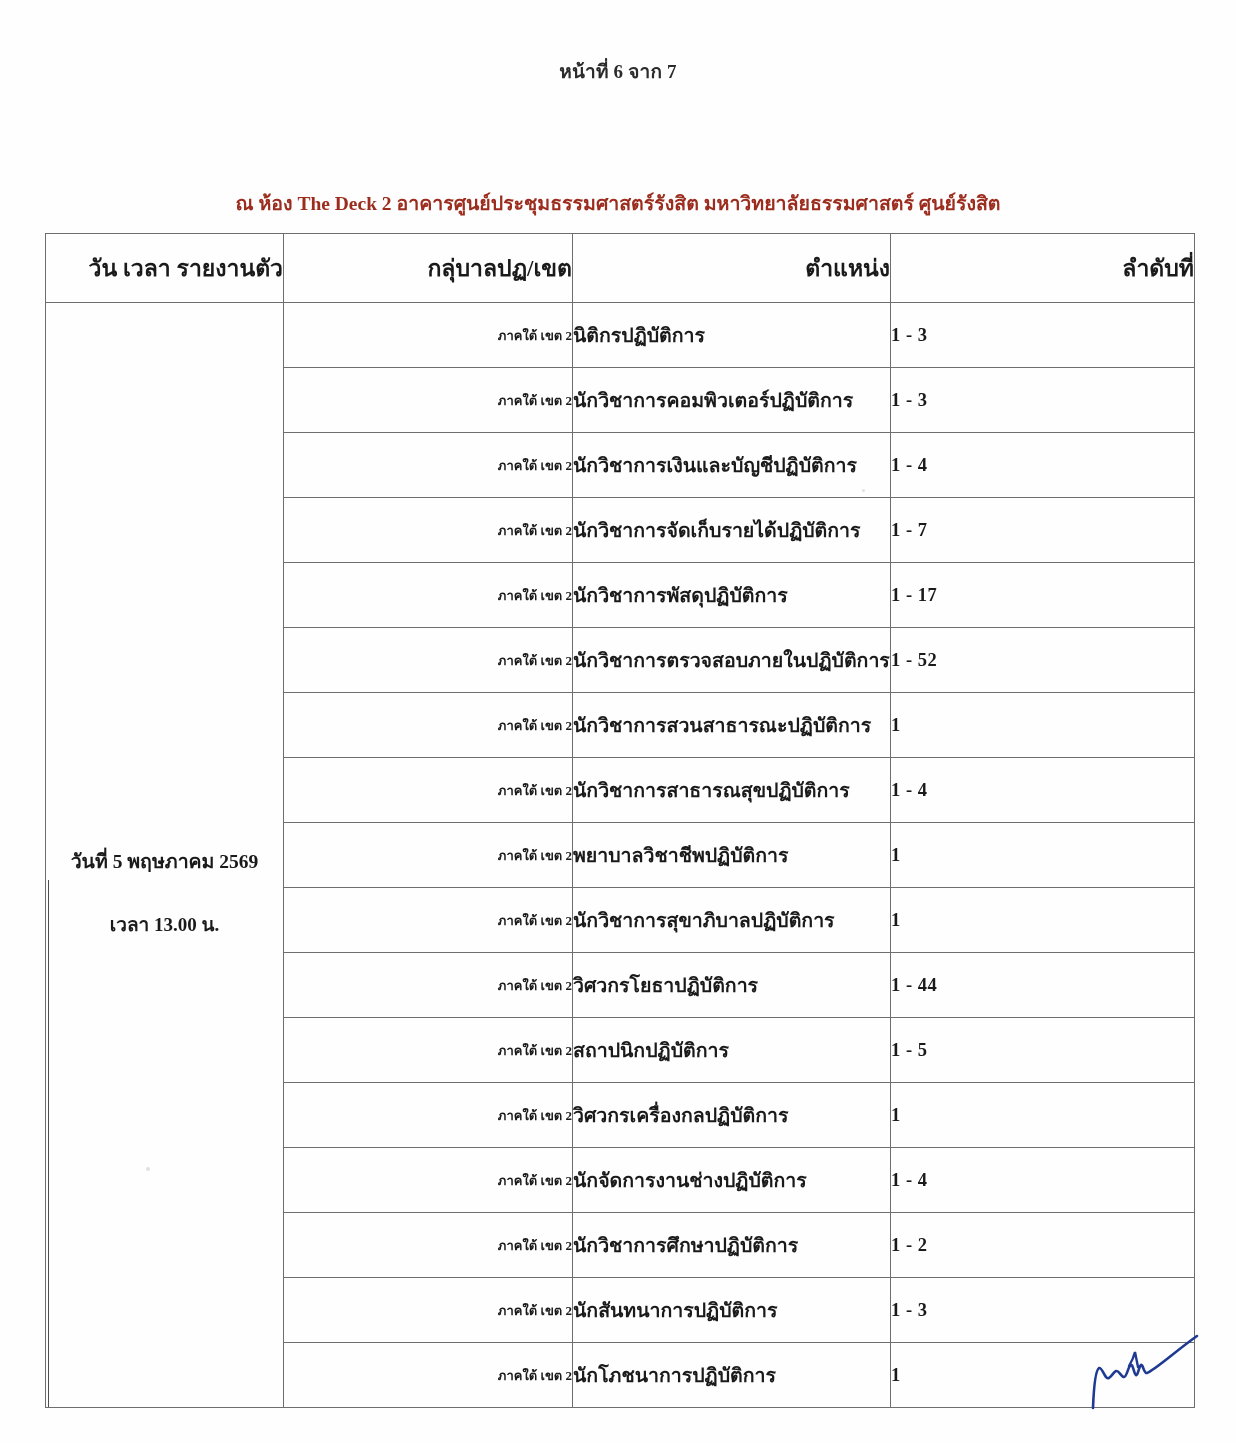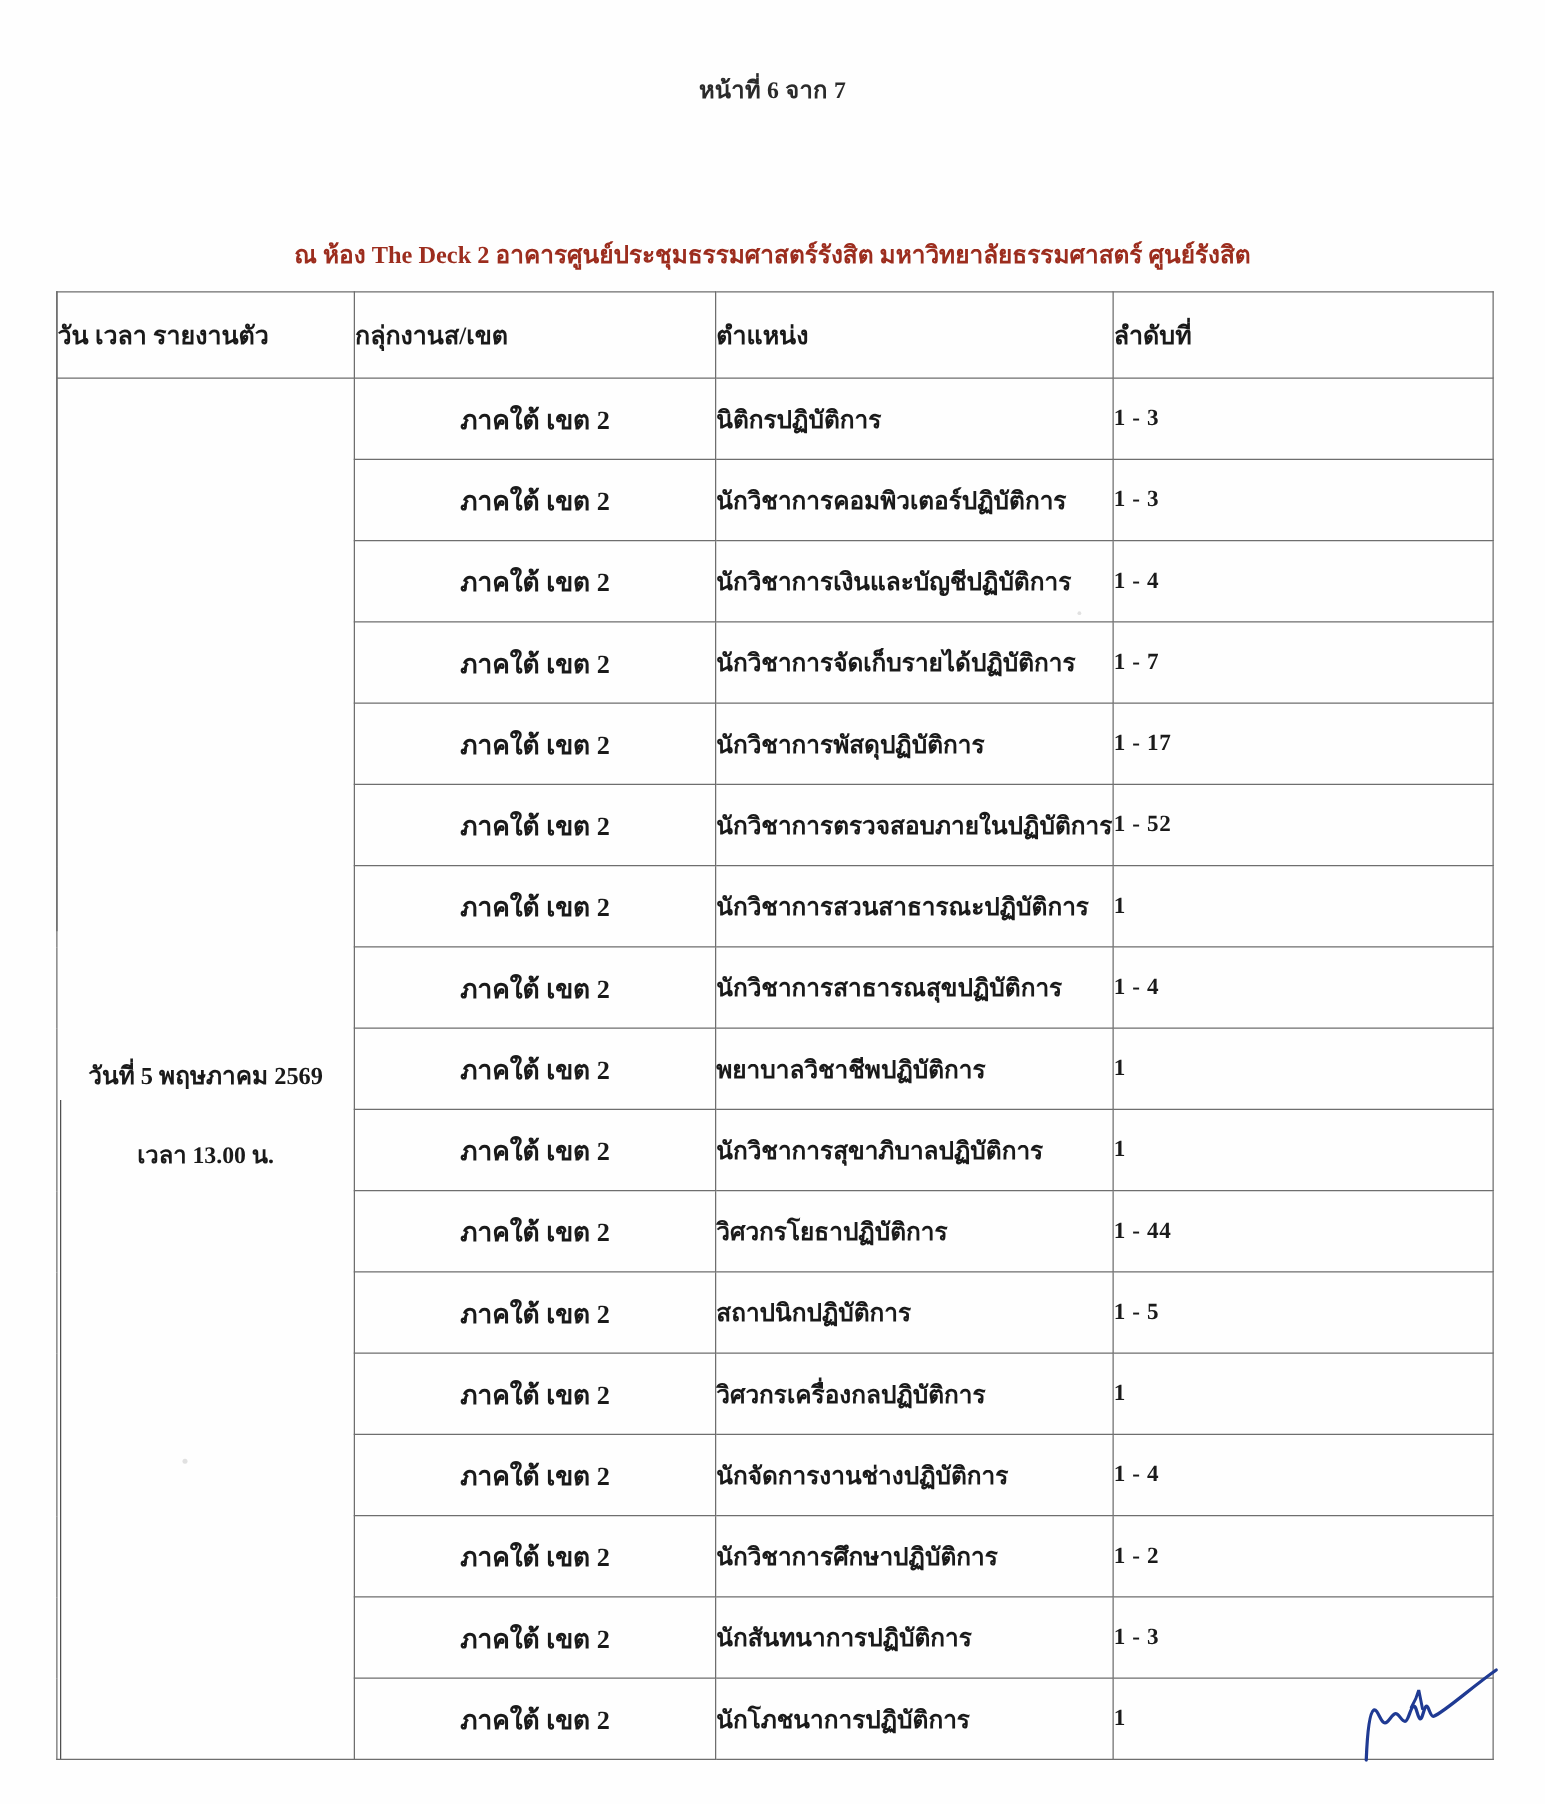--- a/index.html
+++ b/index.html
@@ -82,22 +82,22 @@
     color: #1a1a1a;
   }
 
   .col-datetime { width: 238px; }
   .col-zone     { width: 289px; }
   .col-position { width: 318px; }
   .col-order    { width: 304px; }
 
   thead th {
     height: 68px;
-    font-size: 20px;
-    text-align: left;
+    font-size: 23px;
+    text-align: right;
     border-bottom: 1.5px solid #6e6e6e;
   }
 
   tbody td {
     height: 64px;
     font-size: 19px;
   }
 
   td.cell-datetime {
     text-align: center;
@@ -120,22 +120,22 @@
     font-weight: bold;
   }
   .datetime-time {
     display: block;
     margin-top: 44px;
     font-size: 19px;
     font-weight: bold;
   }
 
   td.cell-zone {
-    text-align: center;
-    font-size: 21px;
+    text-align: right;
+    font-size: 13px;
   }
 
   td.cell-position {
     text-align: left;
     padding-left: 13px;
     font-size: 19.5px;
     margin-left: 36px;
   }
 
   td.cell-order {
@@ -194,21 +194,21 @@
     <table class="report">
       <colgroup>
         <col class="col-datetime">
         <col class="col-zone">
         <col class="col-position">
         <col class="col-order">
       </colgroup>
       <thead>
         <tr>
           <th>วัน เวลา รายงานตัว</th>
-          <th>กลุ่กงานส/เขต</th>
+          <th>กลุ่บาลปฏ/เขต</th>
           <th>ตำแหน่ง</th>
           <th>ลำดับที่</th>
         </tr>
       </thead>
       <tbody>
         <tr>
           <td class="cell-datetime" rowspan="17">
             <div class="datetime-inner">
               <span class="datetime-date">วันที่ 5 พฤษภาคม 2569</span>
               <span class="datetime-time">เวลา 13.00 น.</span>

